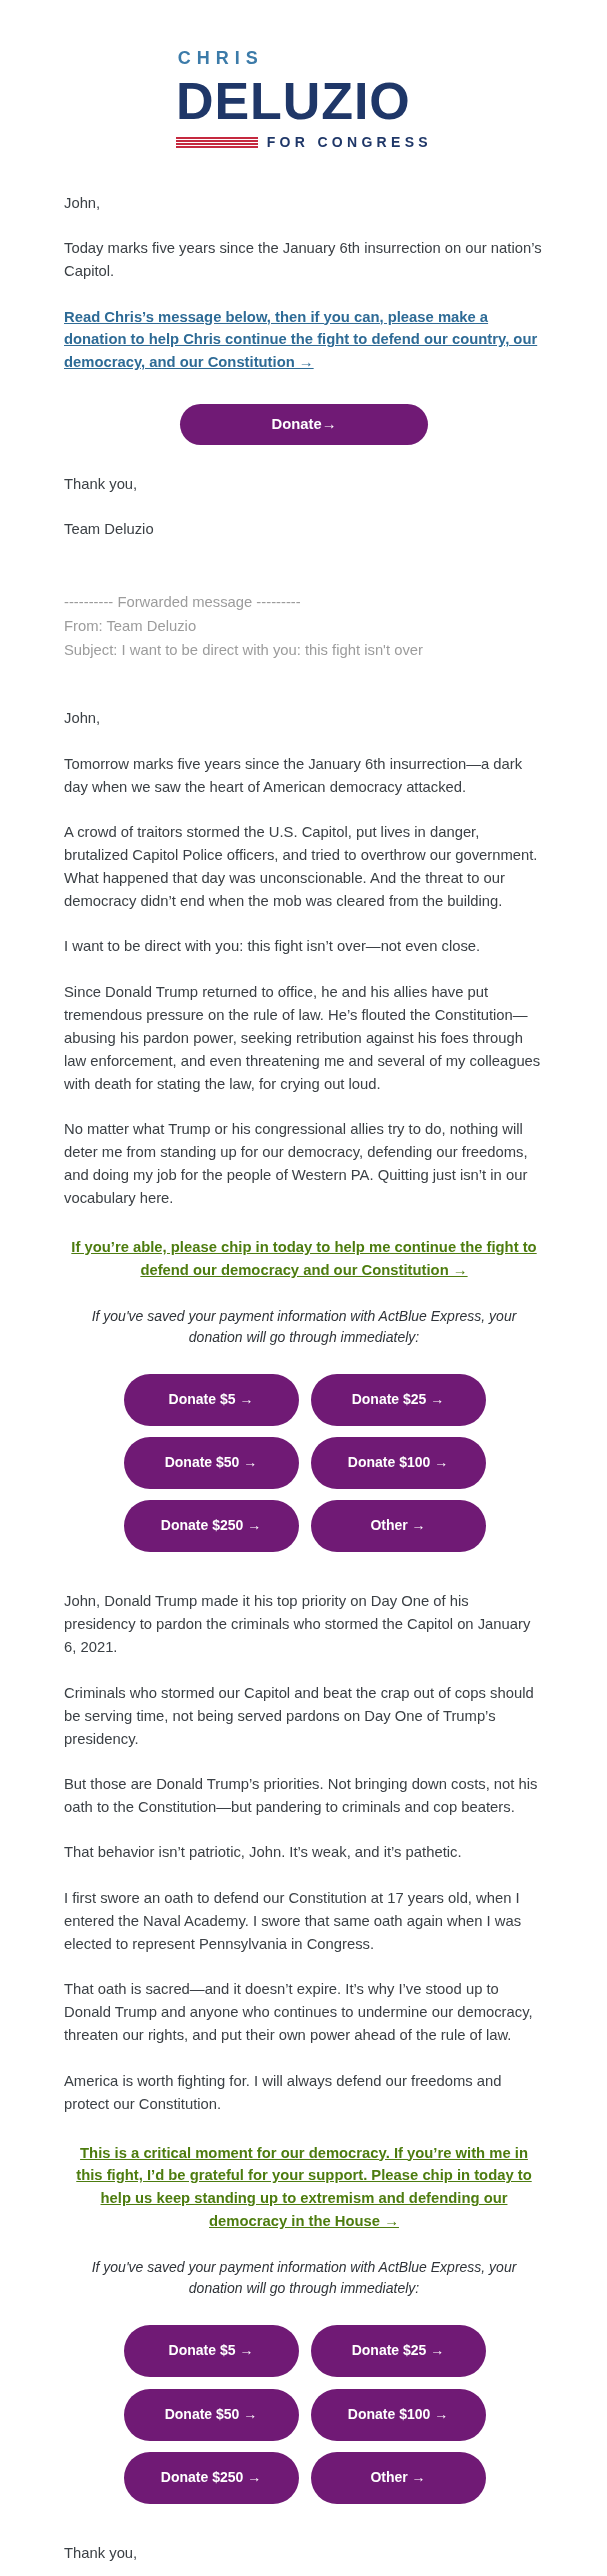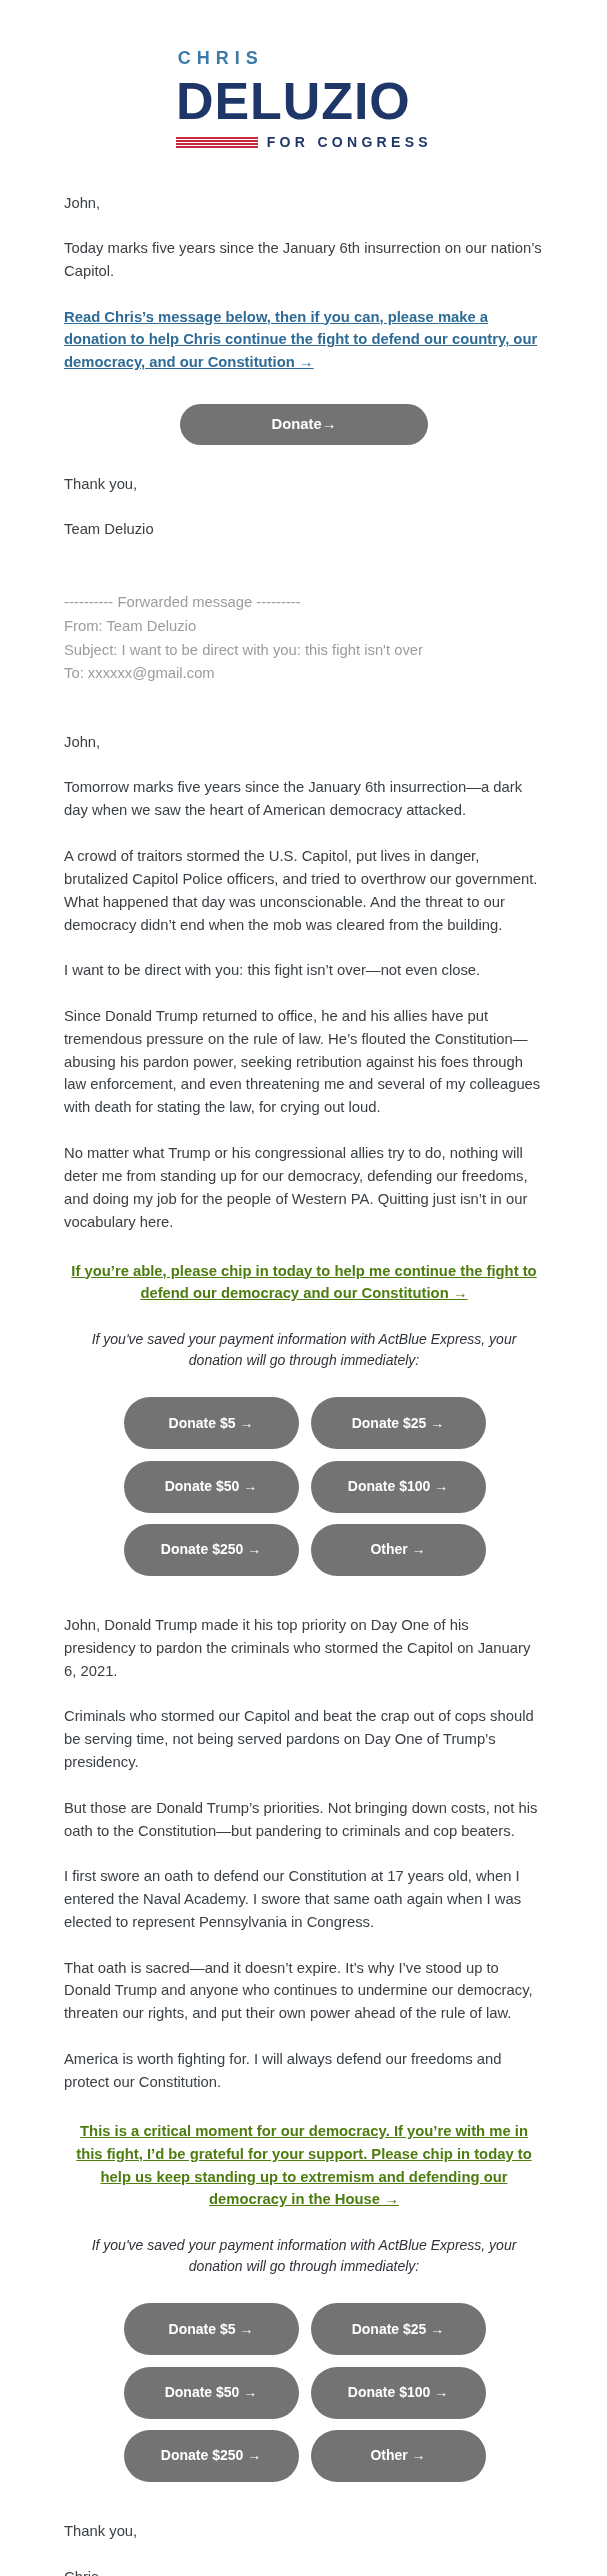--- a/index.html
+++ b/index.html
@@ -51,21 +51,21 @@
   }
 
   
   .fwd { color: #9c9c9c; line-height: 1.6; margin: 50px 0 45px; }
   .fwd div { margin: 0; }
 
   
   .btn-row { text-align: center; }
   a.btn-pill {
     display: inline-flex; align-items: center; justify-content: center;
-    background: #737373; color: #ffffff; font-weight: 700;
+    background: #701a75; color: #ffffff; font-weight: 700;
     border-radius: 28px; text-decoration: none; cursor: pointer;
   }
   a.btn-top { width: 248px; height: 41px; font-size: 14.8px; margin: 3.5px auto 28px; }
   .donate-grid {
     width: 361px; margin: 3.5px auto 38px;
     display: grid; grid-template-columns: 175px 175px; gap: 11.3px 12px;
   }
   a.btn-grid { width: 175px; height: 52px; font-size: 14px; border-radius: 26px; }
 
   
@@ -100,21 +100,20 @@
       <a class="btn-pill btn-top">Donate→</a>
     </div>
 
     <p class="body-p">Thank you,</p>
     <p class="body-p">Team Deluzio</p>
 
     <div class="fwd">
       <div>---------- Forwarded message ---------</div>
       <div>From: Team Deluzio</div>
       <div>Subject: I want to be direct with you: this fight isn't over</div>
-      <div>To: xxxxxx@gmail.com</div>
     </div>
 
     <p class="body-p">John,</p>
     <p class="body-p">Tomorrow marks five years since the January 6th insurrection—a dark day when we saw the heart of American democracy attacked.</p>
     <p class="body-p">A crowd of traitors stormed the U.S. Capitol, put lives in danger, brutalized Capitol Police officers, and tried to overthrow our government. What happened that day was unconscionable. And the threat to our democracy didn’t end when the mob was cleared from the building.</p>
     <p class="body-p bold">I want to be direct with you: this fight isn’t over—not even close.</p>
     <p class="body-p">Since Donald Trump returned to office, he and his allies have put tremendous pressure on the rule of law. He’s flouted the Constitution—abusing his pardon power, seeking retribution against his foes through law enforcement, and even threatening me and several of my colleagues with death for stating the law, for crying out loud.</p>
     <p class="body-p">No matter what Trump or his congressional allies try to do, nothing will deter me from standing up for our democracy, defending our freedoms, and doing my job for the people of Western PA. Quitting just isn’t in our vocabulary here.</p>
 
     <a class="cta-center">If you’re able, please chip in today to help me continue the fight to defend our democracy and our Constitution →</a>
@@ -125,20 +124,21 @@
       <a class="btn-pill btn-grid">Donate $25 →</a>
       <a class="btn-pill btn-grid">Donate $50 →</a>
       <a class="btn-pill btn-grid">Donate $100 →</a>
       <a class="btn-pill btn-grid">Donate $250 →</a>
       <a class="btn-pill btn-grid">Other →</a>
     </div>
 
     <p class="body-p">John, Donald Trump made it his top priority on Day One of his presidency to pardon the criminals who stormed the Capitol on January 6, 2021.</p>
     <p class="body-p">Criminals who stormed our Capitol and beat the crap out of cops should be serving time, not being served pardons on Day One of Trump’s presidency.</p>
     <p class="body-p">But those are Donald Trump’s priorities. Not bringing down costs, not his oath to the Constitution—but pandering to criminals and cop beaters.</p>
+    <p class="body-p bold">That behavior isn’t patriotic, John. It’s weak, and it’s pathetic.</p>
     <p class="body-p">I first swore an oath to defend our Constitution at 17 years old, when I entered the Naval Academy. I swore that same oath again when I was elected to represent Pennsylvania in Congress.</p>
     <p class="body-p">That oath is sacred—and it doesn’t expire. It’s why I’ve stood up to Donald Trump and anyone who continues to undermine our democracy, threaten our rights, and put their own power ahead of the rule of law.</p>
     <p class="body-p">America is worth fighting for. I will always defend our freedoms and protect our Constitution.</p>
 
     <a class="cta-center">This is a critical moment for our democracy. If you’re with me in this fight, I’d be grateful for your support. Please chip in today to help us keep standing up to extremism and defending our democracy in the House →</a>
     <p class="actblue-note">If you've saved your payment information with ActBlue Express, your donation will go through immediately:</p>
 
     <div class="donate-grid">
       <a class="btn-pill btn-grid">Donate $5 →</a>
       <a class="btn-pill btn-grid">Donate $25 →</a>

